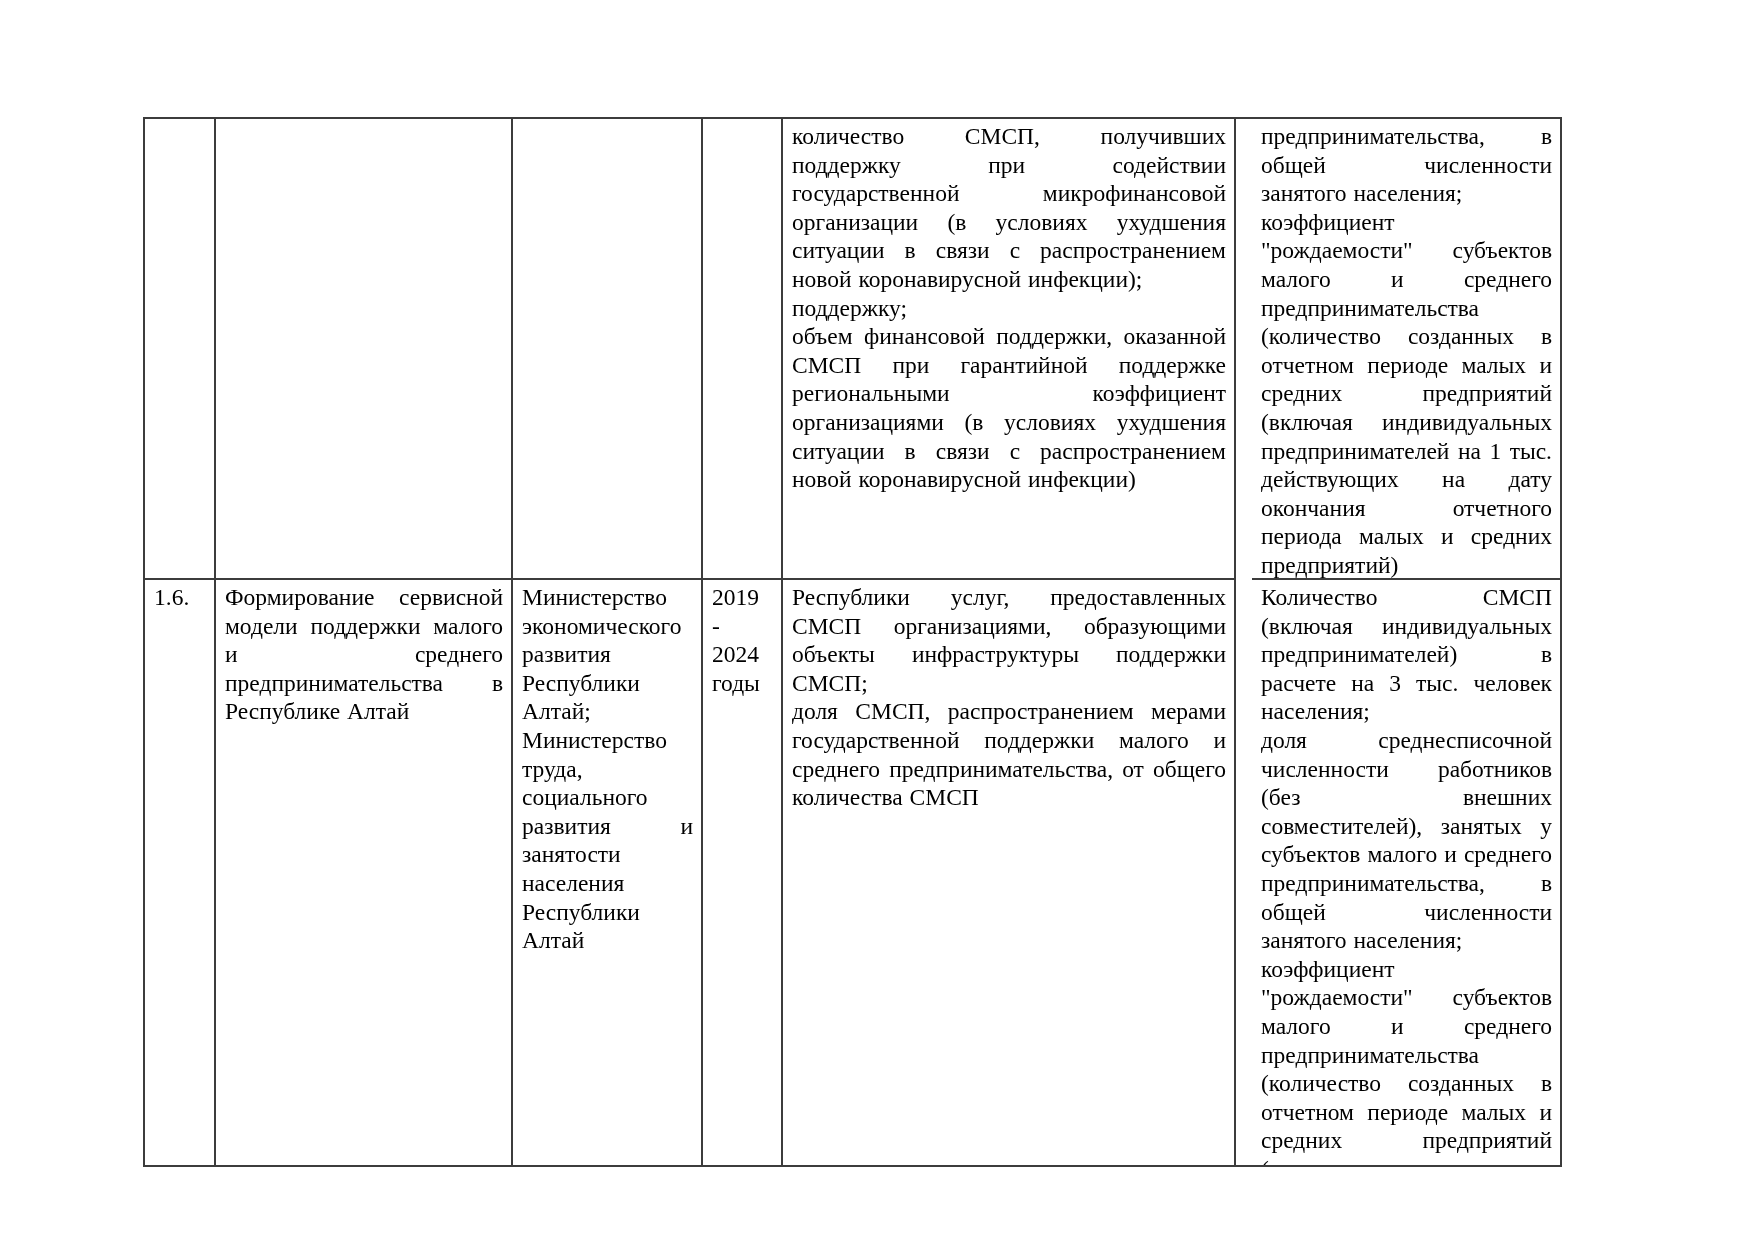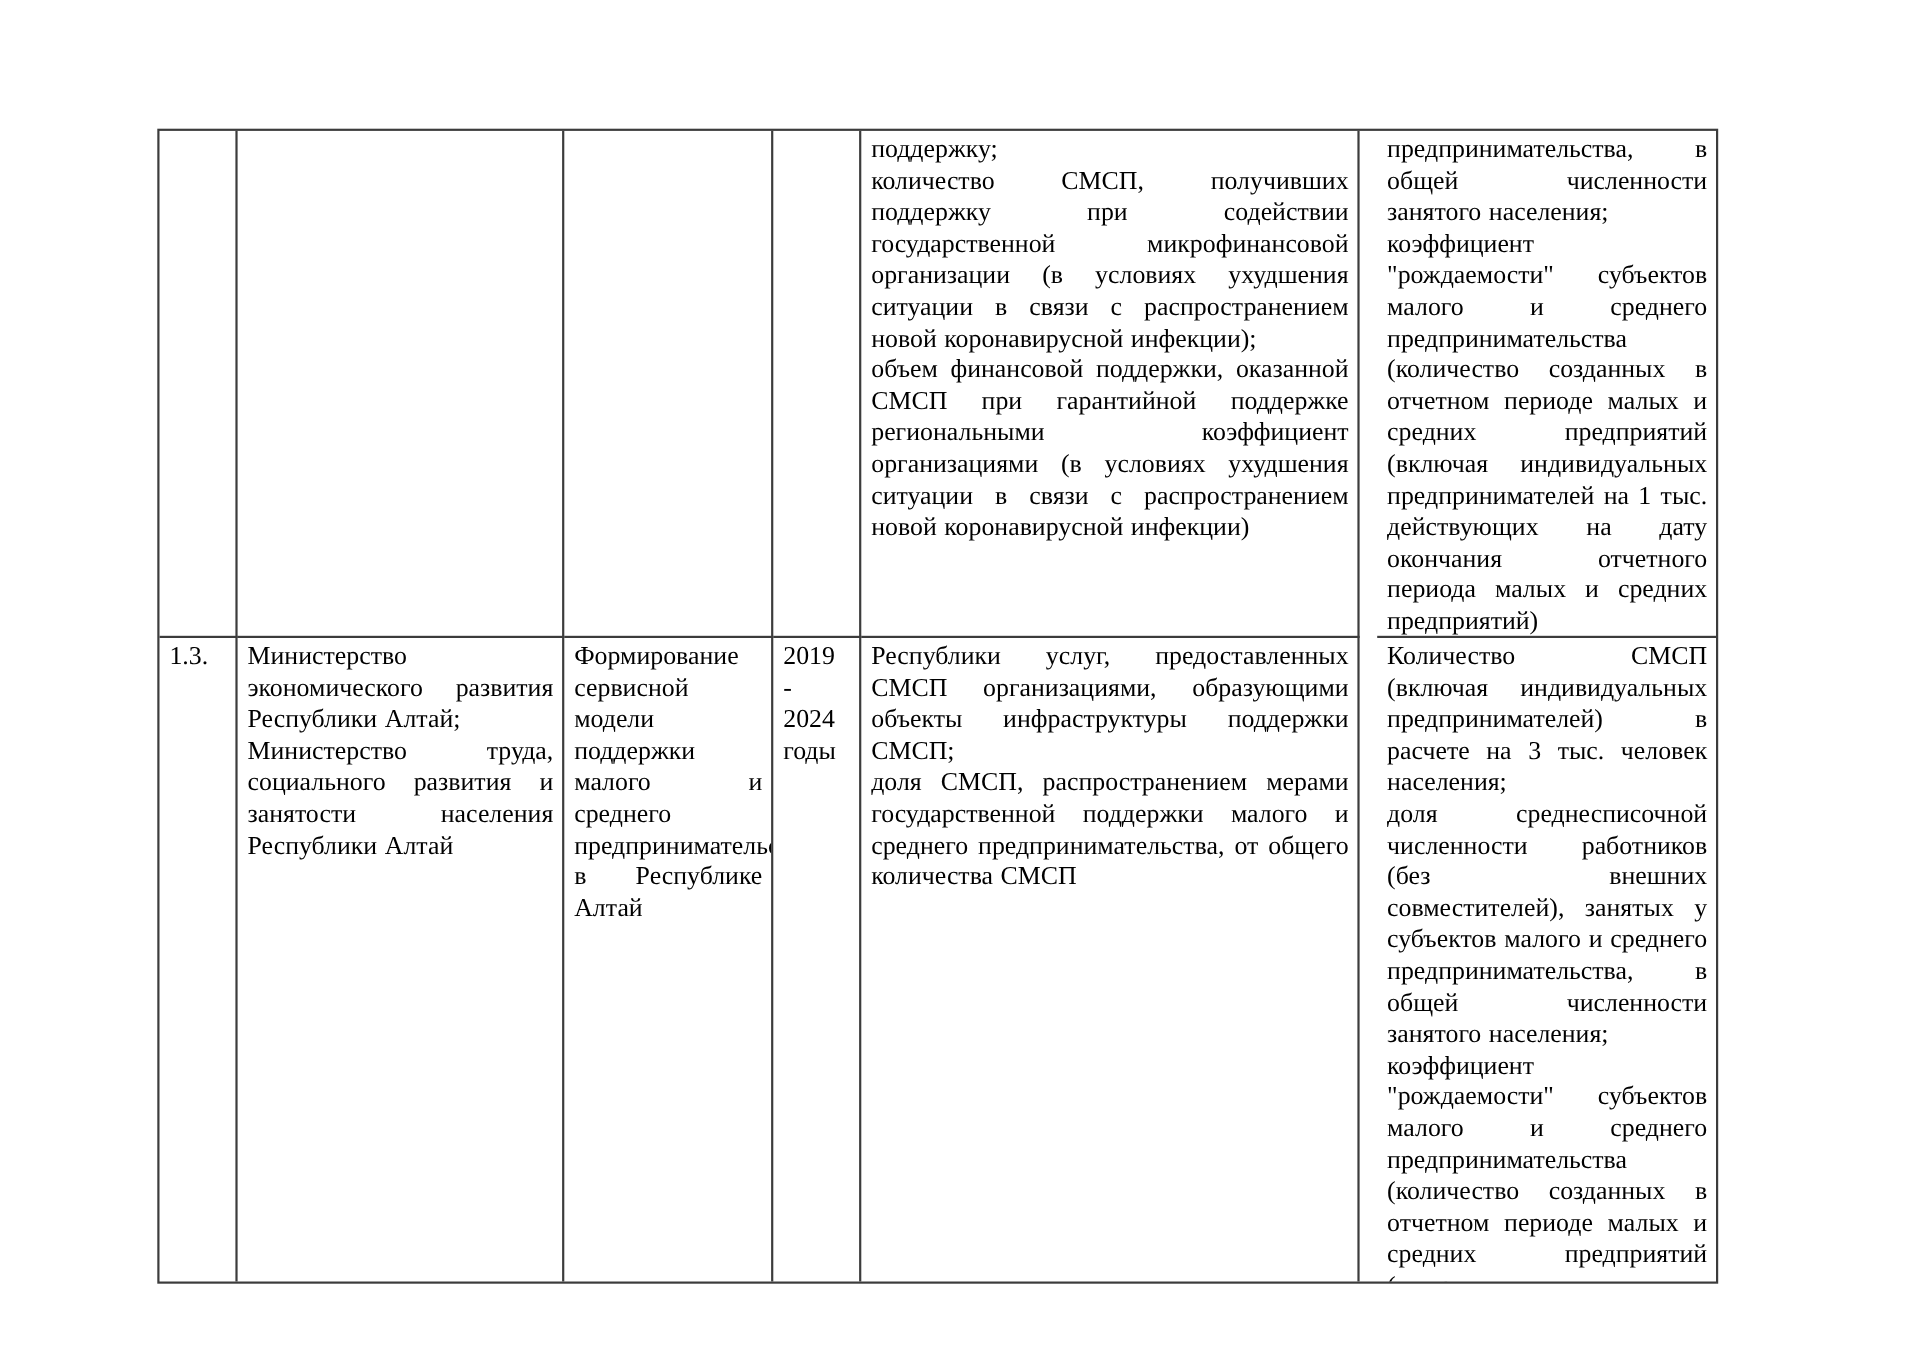--- a/index.html
+++ b/index.html
@@ -61,38 +61,38 @@
     
   </div>
   <div class="cell">
     
     
   </div>
   <div class="cell">
     
   </div>
   <div class="cell">
+    <p>количество СМСП, получивших поддержку при содействии государственной микрофинансовой организации (в условиях ухудшения ситуации в связи с распространением новой коронавирусной инфекции);</p>
     <p>поддержку;</p>
-    <p>количество СМСП, получивших поддержку при содействии государственной микрофинансовой организации (в условиях ухудшения ситуации в связи с распространением новой коронавирусной инфекции);</p>
     <p>объем финансовой поддержки, оказанной СМСП при гарантийной поддержке региональными коэффициент организациями (в условиях ухудшения ситуации в связи с распространением новой коронавирусной инфекции)</p>
   </div>
   <div class="cell last-col">
     <p>предпринимательства, в общей численности занятого населения;</p>
     <p>коэффициент "рождаемости" субъектов малого и среднего предпринимательства (количество созданных в отчетном периоде малых и средних предприятий (включая индивидуальных предпринимателей на 1 тыс. действующих на дату окончания отчетного периода малых и средних предприятий)</p>
   </div>
 
   <div class="cell last-row">
-    <p>1.3.</p>
+    <p>1.6.</p>
+  </div>
+  <div class="cell last-row">
+    <p>Формирование сервисной модели поддержки малого и среднего предпринимательства в Республике Алтай</p>
   </div>
   <div class="cell last-row">
     <p>Министерство экономического развития Республики Алтай;</p>
     <p>Министерство труда, социального развития и занятости населения Республики Алтай</p>
-  </div>
-  <div class="cell last-row">
-    <p>Формирование сервисной модели поддержки малого и среднего предпринимательства в Республике Алтай</p>
   </div>
   <div class="cell last-row">
     <p>2019 - 2024 годы</p>
   </div>
   <div class="cell last-row">
     <p>Республики услуг, предоставленных СМСП организациями, образующими объекты инфраструктуры поддержки СМСП;</p>
     <p>доля СМСП, распространением мерами государственной поддержки малого и среднего предпринимательства, от общего количества СМСП</p>
   </div>
   <div class="cell last-col last-row">
     <p>Количество СМСП (включая индивидуальных предпринимателей) в расчете на 3 тыс. человек населения;</p>

